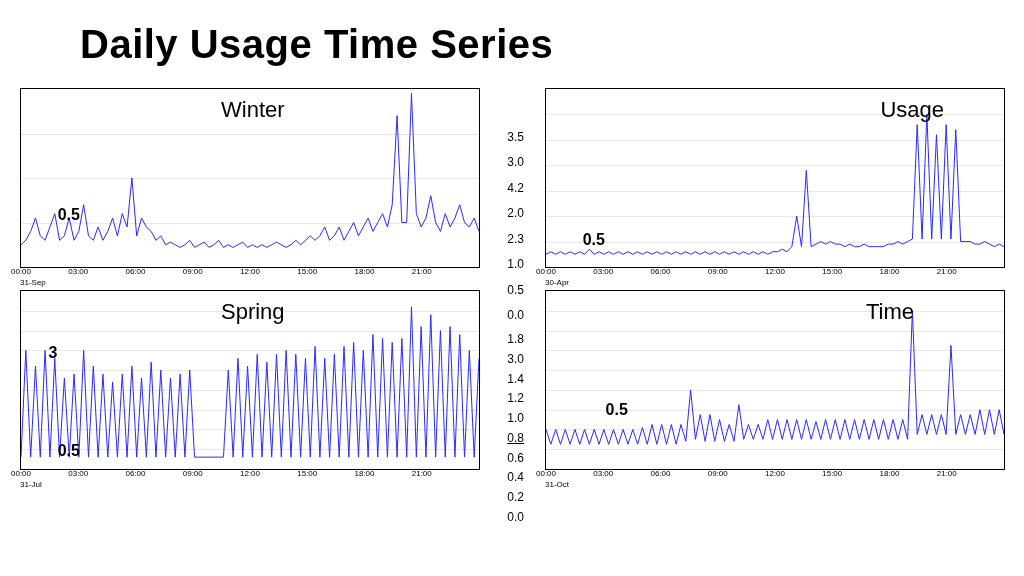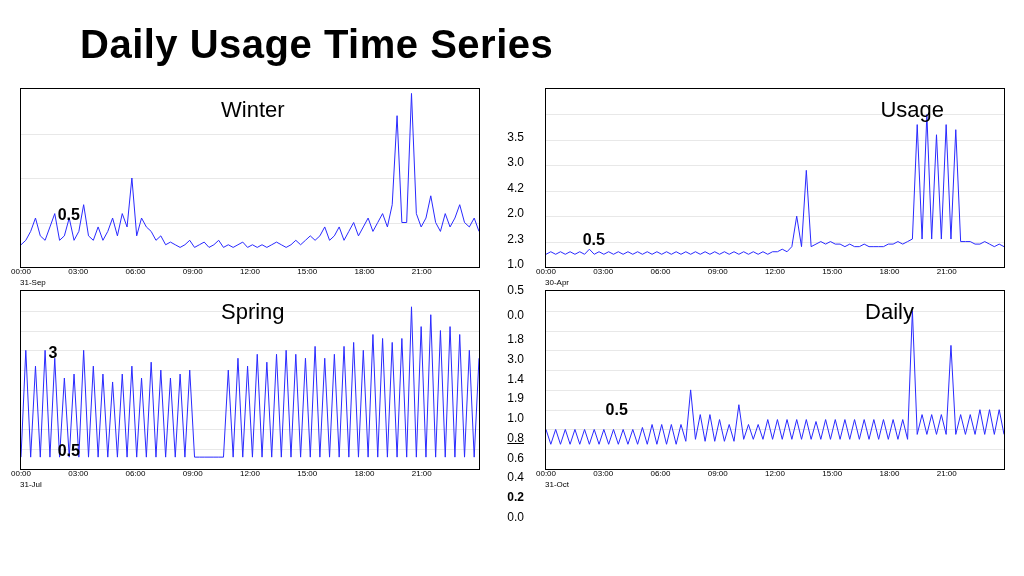--- a/index.html
+++ b/index.html
@@ -207,41 +207,41 @@
         <div class="grid-line" style="top: 88.8889%;"></div>
         <div class="grid-line" style="top: 77.7778%;"></div>
         <div class="grid-line" style="top: 66.6667%;"></div>
         <div class="grid-line" style="top: 55.5556%;"></div>
         <div class="grid-line" style="top: 44.4444%;"></div>
         <div class="grid-line" style="top: 33.3333%;"></div>
         <div class="grid-line" style="top: 22.2222%;"></div>
         <div class="grid-line" style="top: 11.1111%;"></div>
         <div class="y-ticks">
           <div class="ytick" style="top: 100%;">0.0</div>
-          <div class="ytick" style="top: 88.8889%; font-weight: bold;">0.2</div>
+          <div class="ytick" style="top: 88.8889%;">0.2</div>
           <div class="ytick" style="top: 77.7778%;">0.4</div>
           <div class="ytick" style="top: 66.6667%;">0.6</div>
           <div class="ytick" style="top: 55.5556%; text-decoration: underline;">0.8</div>
           <div class="ytick" style="top: 44.4444%;">1.0</div>
-          <div class="ytick" style="top: 33.3333%;">1.9</div>
+          <div class="ytick" style="top: 33.3333%;">1.2</div>
           <div class="ytick" style="top: 22.2222%;">1.4</div>
           <div class="ytick" style="top: 11.1111%;">3.0</div>
           <div class="ytick" style="top: 0%;">1.8</div>
         </div>
         <div class="x-ticks">
           <div class="xtick" style="left: 0%;">00:00</div>
           <div class="xtick" style="left: 12.5%;">03:00</div>
           <div class="xtick" style="left: 25%;">06:00</div>
           <div class="xtick" style="left: 37.5%;">09:00</div>
           <div class="xtick" style="left: 50%;">12:00</div>
           <div class="xtick" style="left: 62.5%;">15:00</div>
           <div class="xtick" style="left: 75%;">18:00</div>
           <div class="xtick" style="left: 87.5%;">21:00</div>
         </div>
-        <div class="chart-lbl" style="right:90px">Daily</div>
+        <div class="chart-lbl" style="right:90px">Time</div>
         <div class="annot" style="left: 13%; top: 62%;">0.5</div>
         <svg class="series" viewBox="0 0 1000 1000" preserveAspectRatio="none">
           <path d="M0.0 777.8 L10.5 861.1 L21.1 777.8 L31.6 861.1 L42.1 777.8 L52.6 861.1 L63.2 777.8 L73.7 861.1 L84.2 777.8 L94.7 861.1 L105.3 777.8 L115.8 861.1 L126.3 777.8 L136.8 861.1 L147.4 777.8 L157.9 861.1 L168.4 777.8 L178.9 861.1 L189.5 777.8 L200.0 861.1 L210.5 766.7 L221.1 861.1 L231.6 750.0 L242.1 861.1 L252.6 750.0 L263.2 861.1 L273.7 750.0 L284.2 861.1 L294.7 750.0 L305.3 844.4 L315.8 555.6 L326.3 833.3 L336.8 694.4 L347.4 844.4 L357.9 694.4 L368.4 844.4 L378.9 722.2 L389.5 844.4 L400.0 750.0 L410.5 844.4 L421.1 638.9 L431.6 833.3 L442.1 750.0 L452.6 833.3 L463.2 750.0 L473.7 833.3 L484.2 722.2 L494.7 833.3 L505.3 722.2 L515.8 833.3 L526.3 722.2 L536.8 833.3 L547.4 722.2 L557.9 833.3 L568.4 722.2 L578.9 833.3 L589.5 733.3 L600.0 833.3 L610.5 722.2 L621.1 833.3 L631.6 722.2 L642.1 833.3 L652.6 722.2 L663.2 833.3 L673.7 722.2 L684.2 833.3 L694.7 722.2 L705.3 833.3 L715.8 722.2 L726.3 833.3 L736.8 722.2 L747.4 833.3 L757.9 722.2 L768.4 833.3 L778.9 722.2 L789.5 833.3 L800.0 111.1 L810.5 805.6 L821.1 694.4 L831.6 805.6 L842.1 694.4 L852.6 805.6 L863.2 694.4 L873.7 805.6 L884.2 305.6 L894.7 805.6 L905.3 694.4 L915.8 805.6 L926.3 694.4 L936.8 805.6 L947.4 666.7 L957.9 805.6 L968.4 666.7 L978.9 805.6 L989.5 666.7 L1000.0 805.6 " vector-effect="non-scaling-stroke"></path>
         </svg>
       </div>
       <div class="date-lbl">31-Oct</div>
     </div>
   </div>
 
 </body></html>

